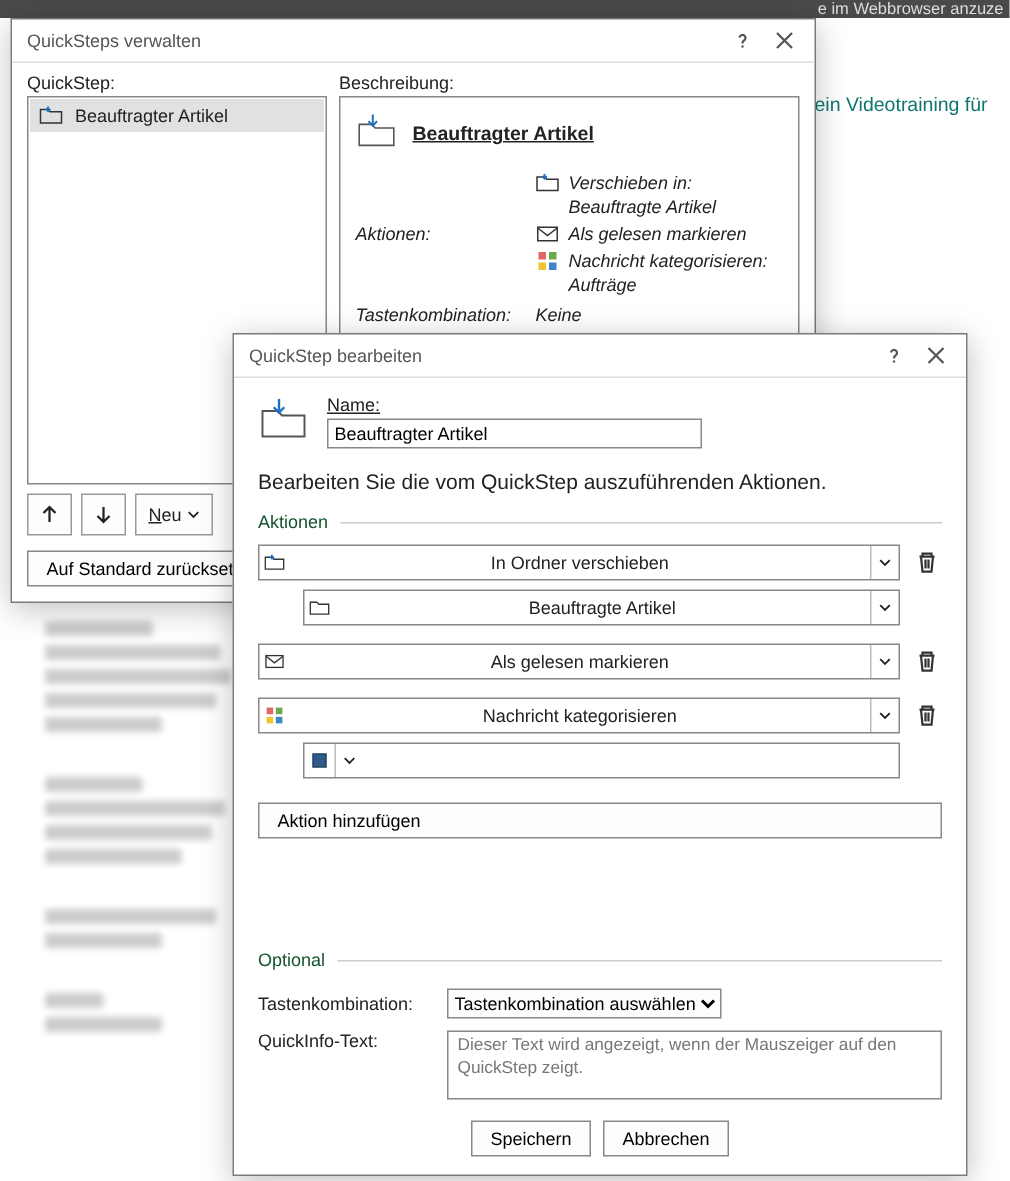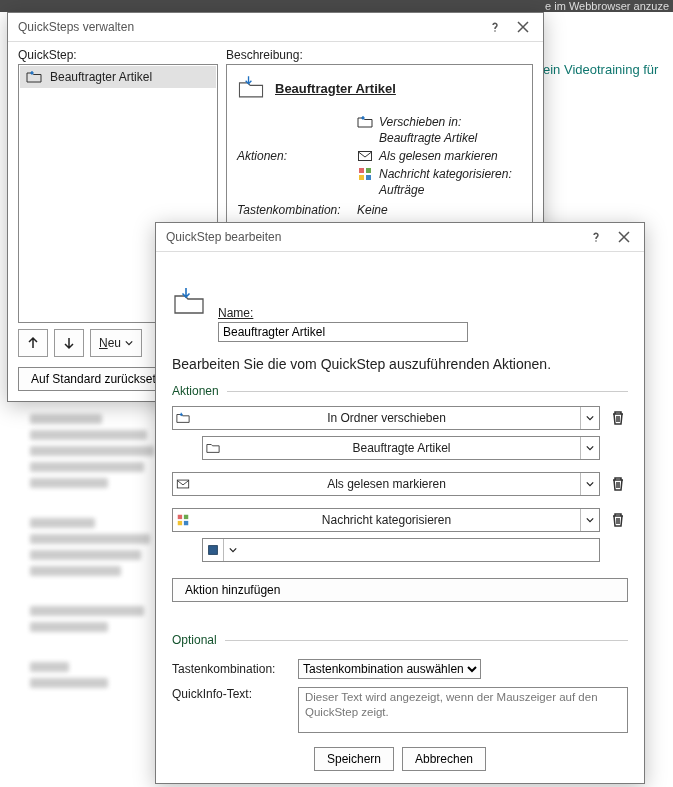--- a/index.html
+++ b/index.html
@@ -188,21 +188,21 @@
     display: flex;
     flex-direction: column;
   }
   .name-row {
     display: flex;
     align-items: center;
     gap: 12px;
     margin-bottom: 10px;
   }
   .name-row .bigicon svg { width: 34px; height: 34px; }
-  .name-right { flex: 1; margin-top: 44px; }
+  .name-right { flex: 1; }
   .name-label { font-size: 12px; margin-bottom: 2px; }
   .txt {
     width: 250px;
     height: 20px;
     border: 1px solid #888;
     padding: 1px 4px;
     font: inherit;
     box-sizing: border-box;
   }
   .help-line { font-size: 14px; margin: 4px 0 10px 0; }

